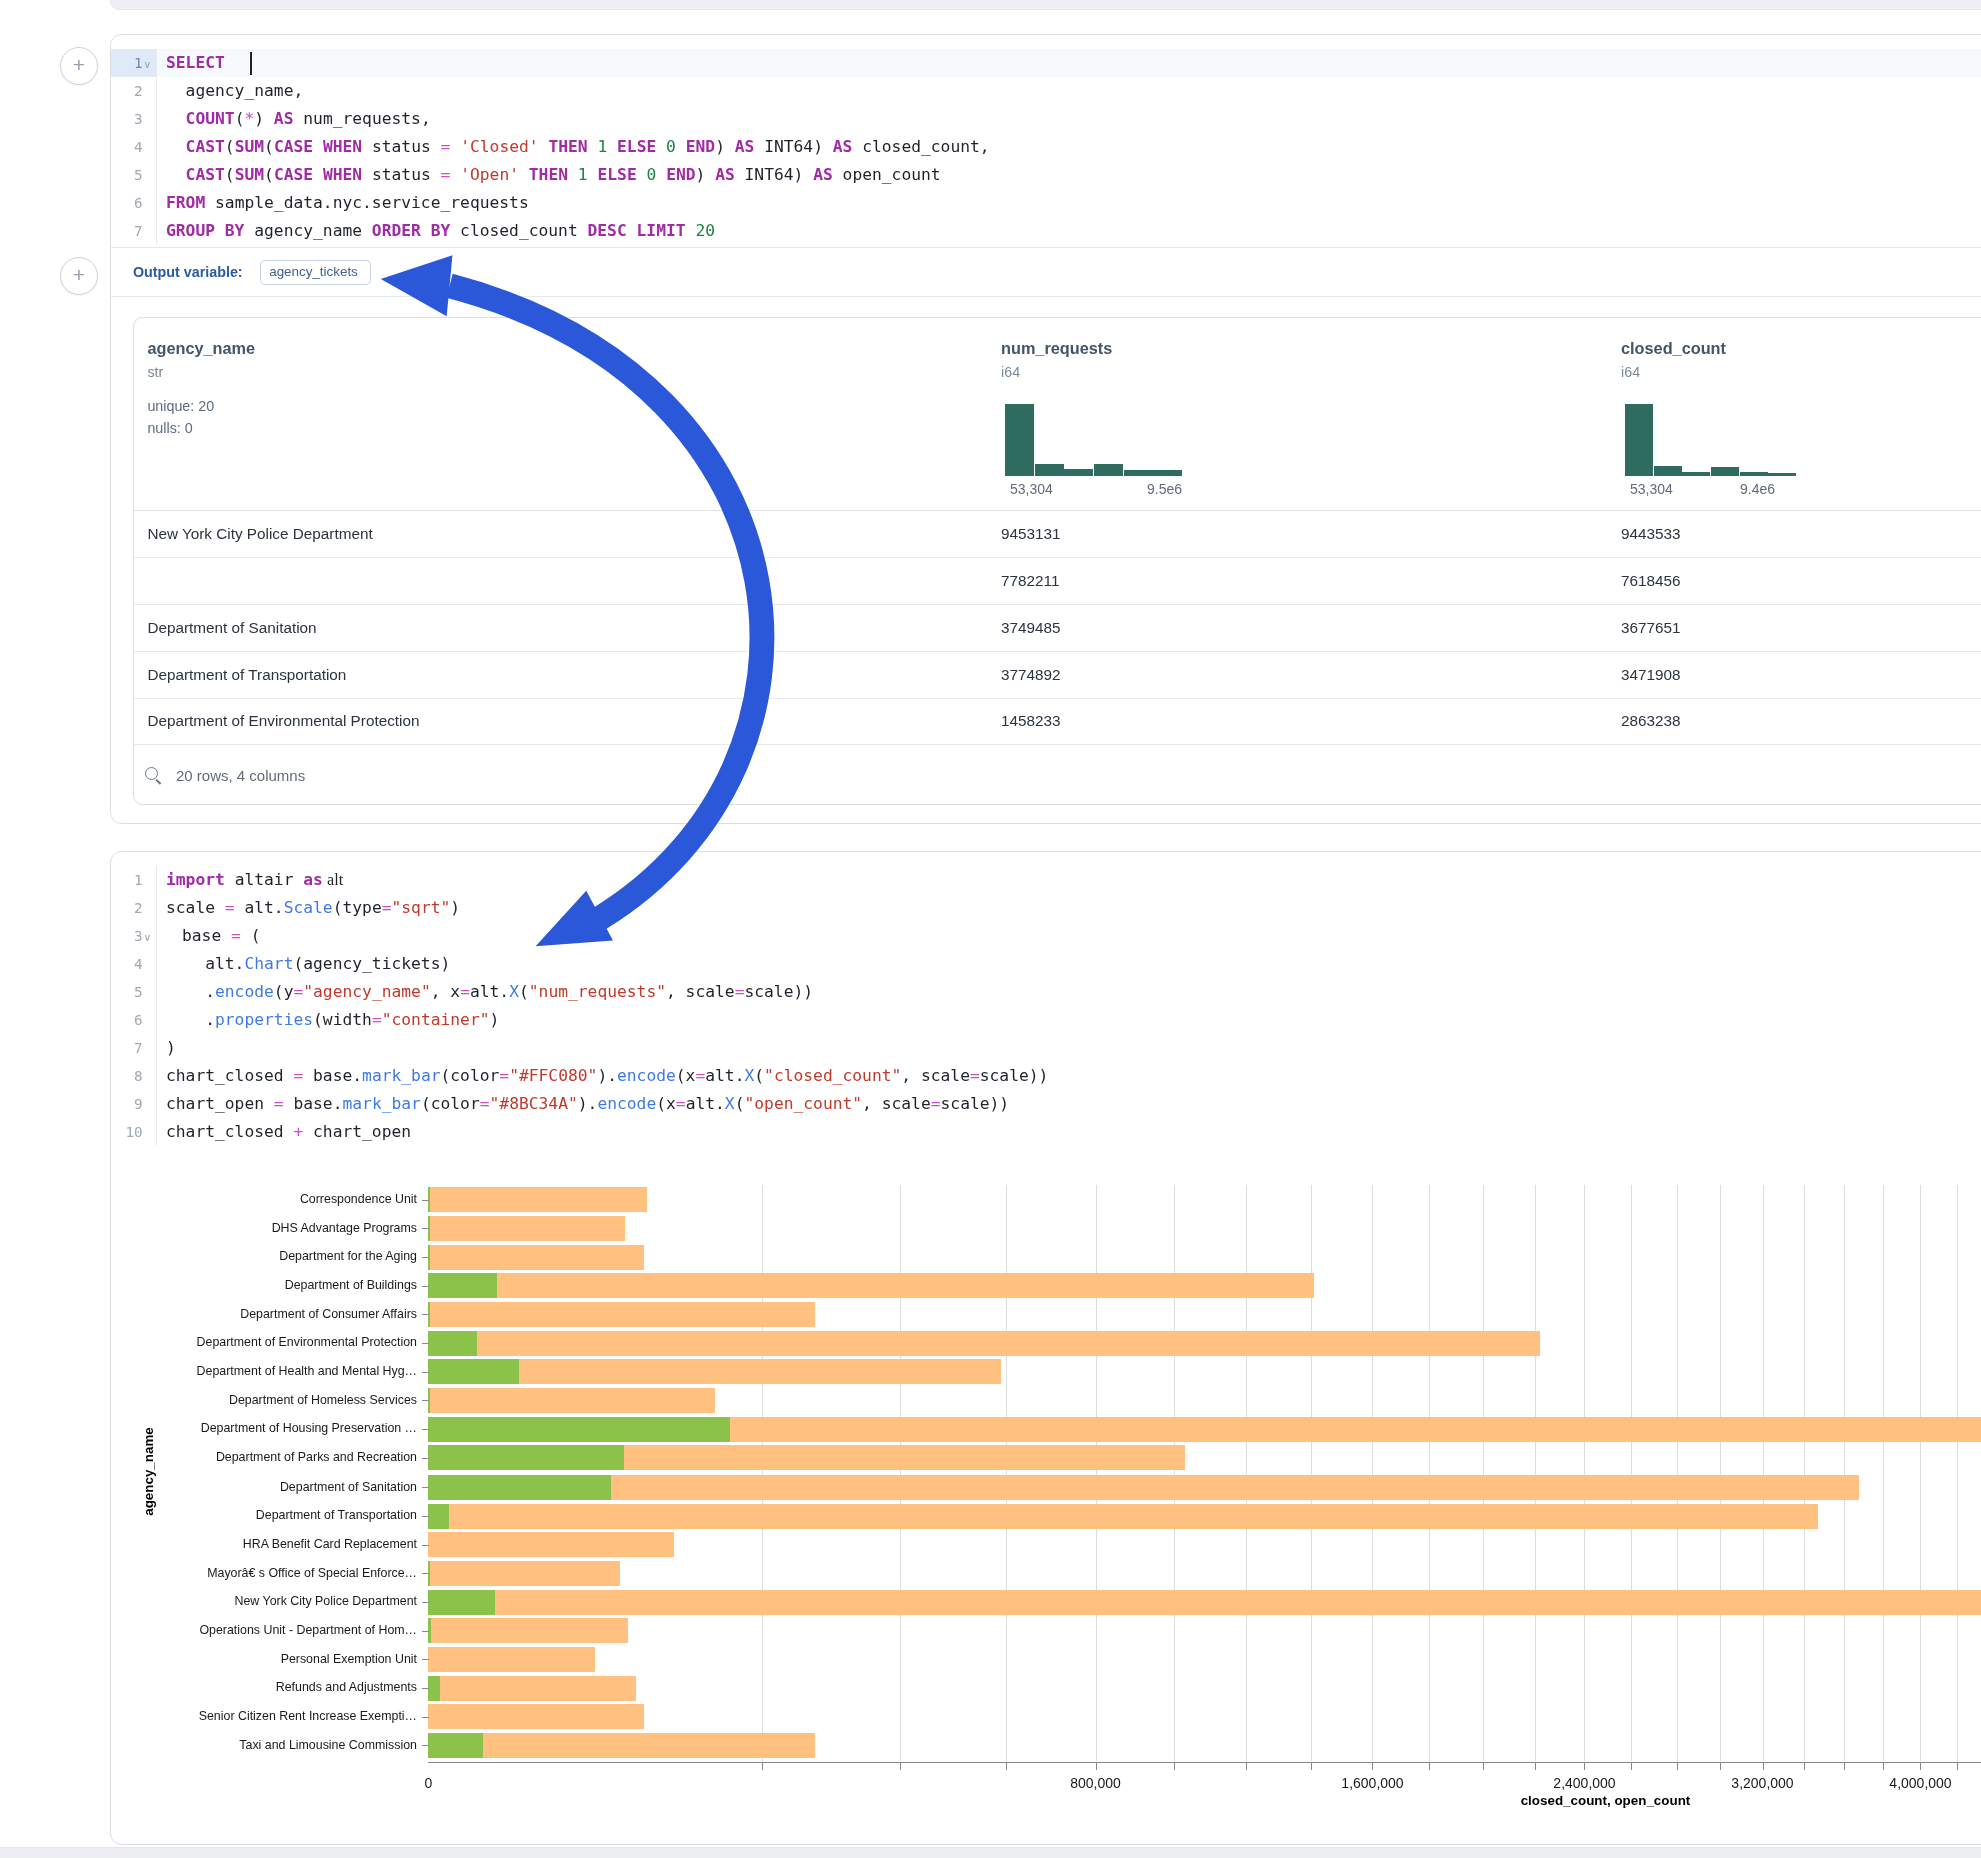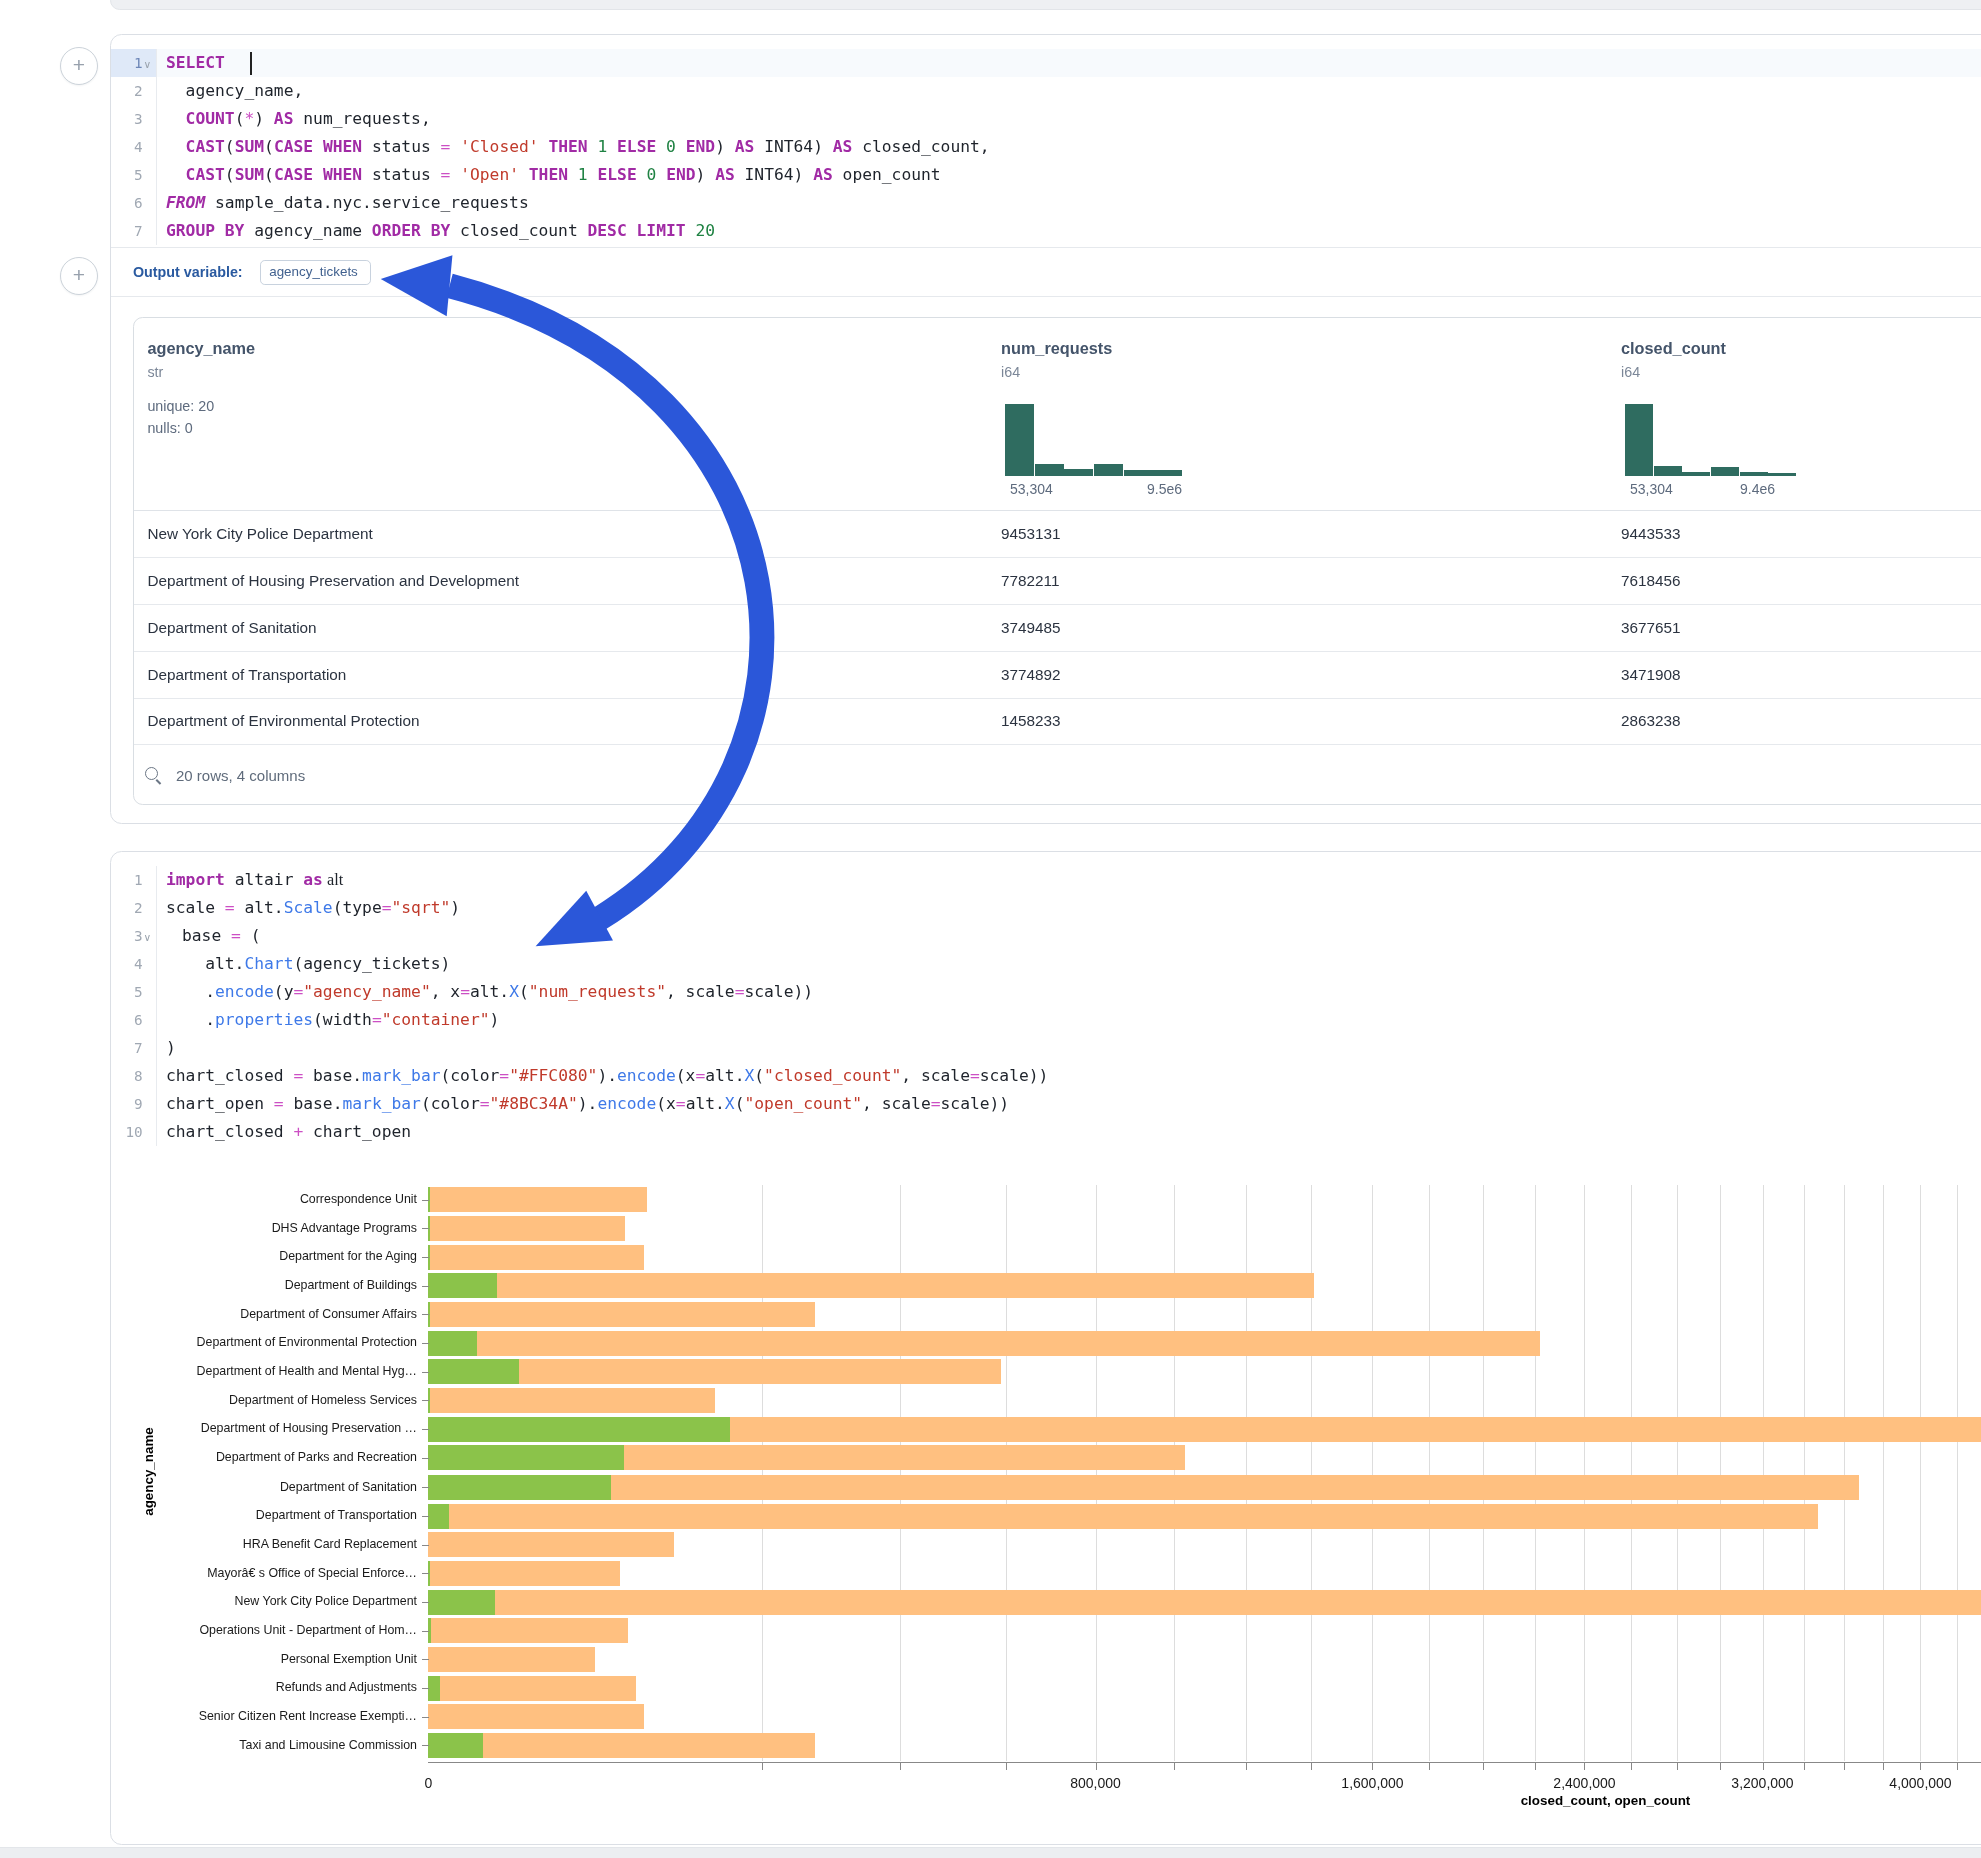--- a/index.html
+++ b/index.html
@@ -67,21 +67,21 @@
 <div class="plus-btn" style="left:60px;top:47px;">+</div>
 <div class="plus-btn" style="left:60px;top:257px;">+</div>
 
 <div class="card" style="left:110px;top:34px;width:1902px;height:790px;">
   <div id="sql-code" class="code-area" style="top:14.3px;">
       <div class="code-row active"><div class="gutter">1</div><span class="fold">∨</span><span class="code-text"><span class="tok-k" style="color: rgb(161, 43, 165);">SELECT</span></span><div class="cursor-bar" style="left: 139px;"></div></div>
       <div class="code-row"><div class="gutter">2</div><span class="code-text"><span class="tok-p" style="color: rgb(30, 35, 43);">  agency_name,</span></span></div>
       <div class="code-row"><div class="gutter">3</div><span class="code-text"><span class="tok-p" style="color: rgb(30, 35, 43);">  </span><span class="tok-k" style="color: rgb(161, 43, 165);">COUNT</span><span class="tok-p" style="color: rgb(30, 35, 43);">(</span><span class="tok-o" style="color: rgb(204, 79, 196);">*</span><span class="tok-p" style="color: rgb(30, 35, 43);">) </span><span class="tok-k" style="color: rgb(161, 43, 165);">AS</span><span class="tok-p" style="color: rgb(30, 35, 43);"> num_requests,</span></span></div>
       <div class="code-row"><div class="gutter">4</div><span class="code-text"><span class="tok-p" style="color: rgb(30, 35, 43);">  </span><span class="tok-k" style="color: rgb(161, 43, 165);">CAST</span><span class="tok-p" style="color: rgb(30, 35, 43);">(</span><span class="tok-k" style="color: rgb(161, 43, 165);">SUM</span><span class="tok-p" style="color: rgb(30, 35, 43);">(</span><span class="tok-k" style="color: rgb(161, 43, 165);">CASE</span><span class="tok-p" style="color: rgb(30, 35, 43);"> </span><span class="tok-k" style="color: rgb(161, 43, 165);">WHEN</span><span class="tok-p" style="color: rgb(30, 35, 43);"> status </span><span class="tok-o" style="color: rgb(204, 79, 196);">=</span><span class="tok-p" style="color: rgb(30, 35, 43);"> </span><span class="tok-s" style="color: rgb(192, 58, 43);">'Closed'</span><span class="tok-p" style="color: rgb(30, 35, 43);"> </span><span class="tok-k" style="color: rgb(161, 43, 165);">THEN</span><span class="tok-p" style="color: rgb(30, 35, 43);"> </span><span class="tok-n" style="color: rgb(31, 130, 67);">1</span><span class="tok-p" style="color: rgb(30, 35, 43);"> </span><span class="tok-k" style="color: rgb(161, 43, 165);">ELSE</span><span class="tok-p" style="color: rgb(30, 35, 43);"> </span><span class="tok-n" style="color: rgb(31, 130, 67);">0</span><span class="tok-p" style="color: rgb(30, 35, 43);"> </span><span class="tok-k" style="color: rgb(161, 43, 165);">END</span><span class="tok-p" style="color: rgb(30, 35, 43);">) </span><span class="tok-k" style="color: rgb(161, 43, 165);">AS</span><span class="tok-p" style="color: rgb(30, 35, 43);"> INT64) </span><span class="tok-k" style="color: rgb(161, 43, 165);">AS</span><span class="tok-p" style="color: rgb(30, 35, 43);"> closed_count,</span></span></div>
       <div class="code-row"><div class="gutter">5</div><span class="code-text"><span class="tok-p" style="color: rgb(30, 35, 43);">  </span><span class="tok-k" style="color: rgb(161, 43, 165);">CAST</span><span class="tok-p" style="color: rgb(30, 35, 43);">(</span><span class="tok-k" style="color: rgb(161, 43, 165);">SUM</span><span class="tok-p" style="color: rgb(30, 35, 43);">(</span><span class="tok-k" style="color: rgb(161, 43, 165);">CASE</span><span class="tok-p" style="color: rgb(30, 35, 43);"> </span><span class="tok-k" style="color: rgb(161, 43, 165);">WHEN</span><span class="tok-p" style="color: rgb(30, 35, 43);"> status </span><span class="tok-o" style="color: rgb(204, 79, 196);">=</span><span class="tok-p" style="color: rgb(30, 35, 43);"> </span><span class="tok-s" style="color: rgb(192, 58, 43);">'Open'</span><span class="tok-p" style="color: rgb(30, 35, 43);"> </span><span class="tok-k" style="color: rgb(161, 43, 165);">THEN</span><span class="tok-p" style="color: rgb(30, 35, 43);"> </span><span class="tok-n" style="color: rgb(31, 130, 67);">1</span><span class="tok-p" style="color: rgb(30, 35, 43);"> </span><span class="tok-k" style="color: rgb(161, 43, 165);">ELSE</span><span class="tok-p" style="color: rgb(30, 35, 43);"> </span><span class="tok-n" style="color: rgb(31, 130, 67);">0</span><span class="tok-p" style="color: rgb(30, 35, 43);"> </span><span class="tok-k" style="color: rgb(161, 43, 165);">END</span><span class="tok-p" style="color: rgb(30, 35, 43);">) </span><span class="tok-k" style="color: rgb(161, 43, 165);">AS</span><span class="tok-p" style="color: rgb(30, 35, 43);"> INT64) </span><span class="tok-k" style="color: rgb(161, 43, 165);">AS</span><span class="tok-p" style="color: rgb(30, 35, 43);"> open_count</span></span></div>
-      <div class="code-row"><div class="gutter">6</div><span class="code-text"><span class="tok-k" style="color: rgb(161, 43, 165); font-style: italic;">FROM</span><span class="tok-p" style="color: rgb(30, 35, 43);"> sample_data.nyc.service_requests</span></span></div>
+      <div class="code-row"><div class="gutter">6</div><span class="code-text"><span class="tok-k" style="color: rgb(161, 43, 165);">FROM</span><span class="tok-p" style="color: rgb(30, 35, 43);"> sample_data.nyc.service_requests</span></span></div>
       <div class="code-row"><div class="gutter">7</div><span class="code-text"><span class="tok-k" style="color: rgb(161, 43, 165);">GROUP BY</span><span class="tok-p" style="color: rgb(30, 35, 43);"> agency_name </span><span class="tok-k" style="color: rgb(161, 43, 165);">ORDER BY</span><span class="tok-p" style="color: rgb(30, 35, 43);"> closed_count </span><span class="tok-k" style="color: rgb(161, 43, 165);">DESC</span><span class="tok-p" style="color: rgb(30, 35, 43);"> </span><span class="tok-k" style="color: rgb(161, 43, 165);">LIMIT</span><span class="tok-p" style="color: rgb(30, 35, 43);"> </span><span class="tok-n" style="color: rgb(31, 130, 67);">20</span></span></div>
     </div>
   <div class="outvar-bar" style="top:212px;border-top:1px solid #e6e9ed;">
     <span class="outvar-label">Output variable:</span>
     <span class="outvar-badge">agency_tickets</span>
   </div>
 
   <div class="tbl-card" style="left:22px;top:282px;width:1912px;height:488px;">
     <div id="tbl-header" style="position:absolute;left:0;top:0;right:0;height:192px;">
         <div class="col-name" style="left: 13.4px; top: 21px;">agency_name</div>
@@ -114,21 +114,20 @@
         <div class="hist-lbl" style="left: 1606px; top: 163px; width: 57px; text-align: left;">9.4e6</div>
       </div>
     <div class="tbl-header-sep" style="top:192px;"></div>
     <div id="tbl-rows">
         <div class="tbl-row" style="top: 192px;">
           <div class="cell" style="left: 13.4px;">New York City Police Department</div>
           <div class="cell" style="left: 867px;">9453131</div>
           <div class="cell" style="left: 1487px;">9443533</div>
         </div>
         <div class="tbl-row" style="top: 239px;">
-          <div class="cell" style="left: 13.4px;">Department of Housing Preservation and Development</div>
           <div class="cell" style="left: 867px;">7782211</div>
           <div class="cell" style="left: 1487px;">7618456</div>
         </div>
         <div class="tbl-row" style="top: 286px;">
           <div class="cell" style="left: 13.4px;">Department of Sanitation</div>
           <div class="cell" style="left: 867px;">3749485</div>
           <div class="cell" style="left: 1487px;">3677651</div>
         </div>
         <div class="tbl-row" style="top: 333px;">
           <div class="cell" style="left: 13.4px;">Department of Transportation</div>

